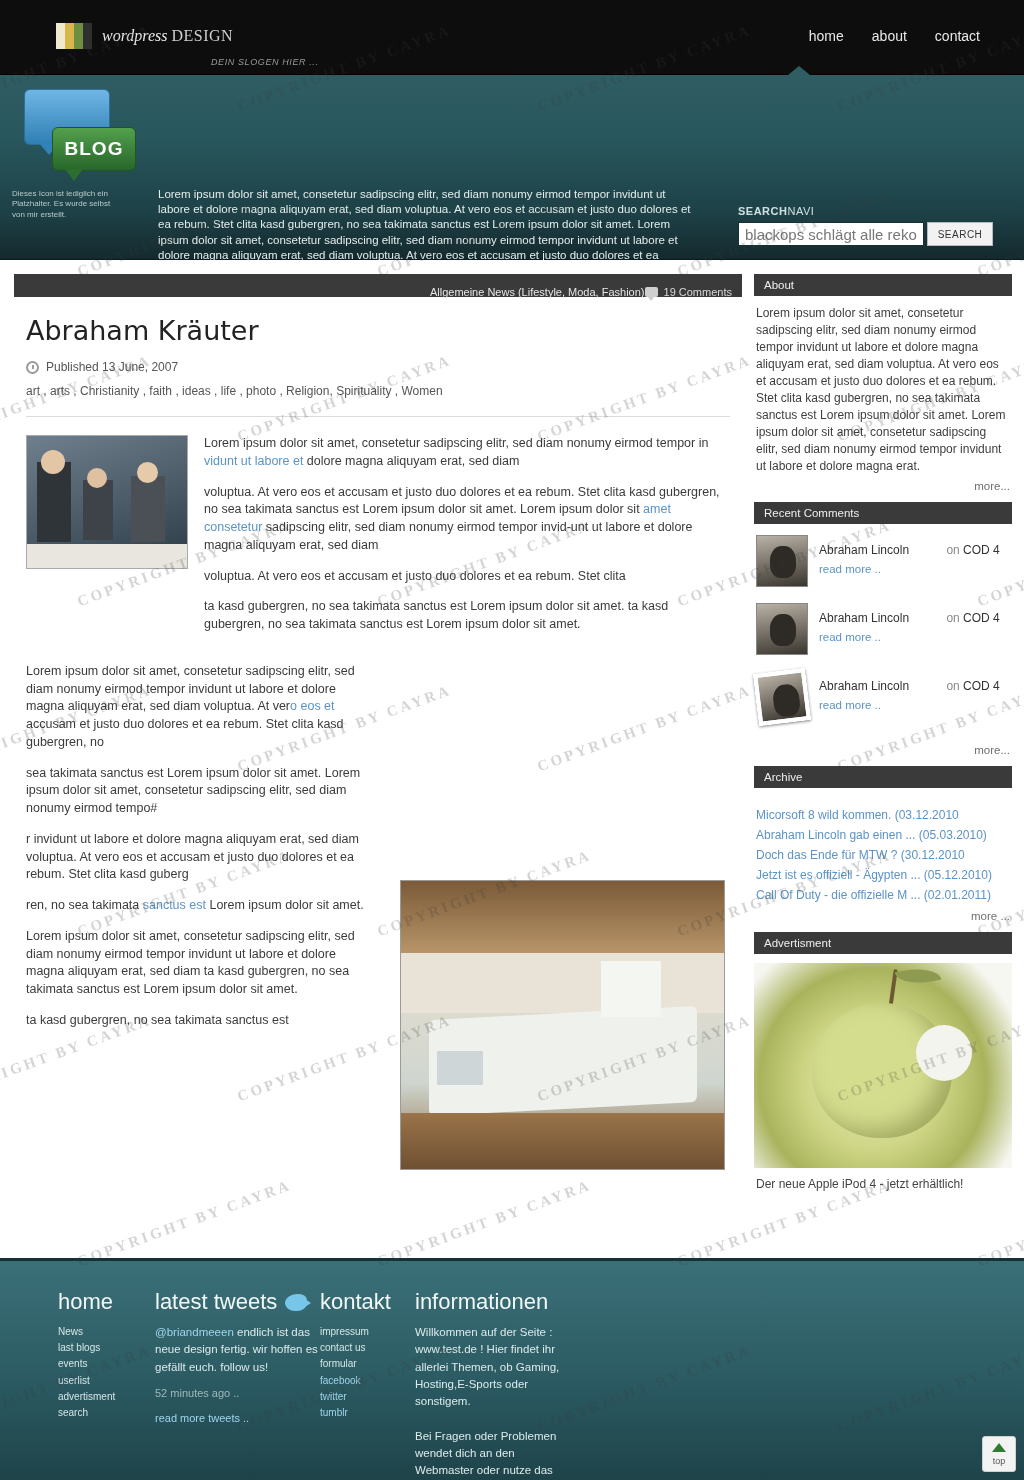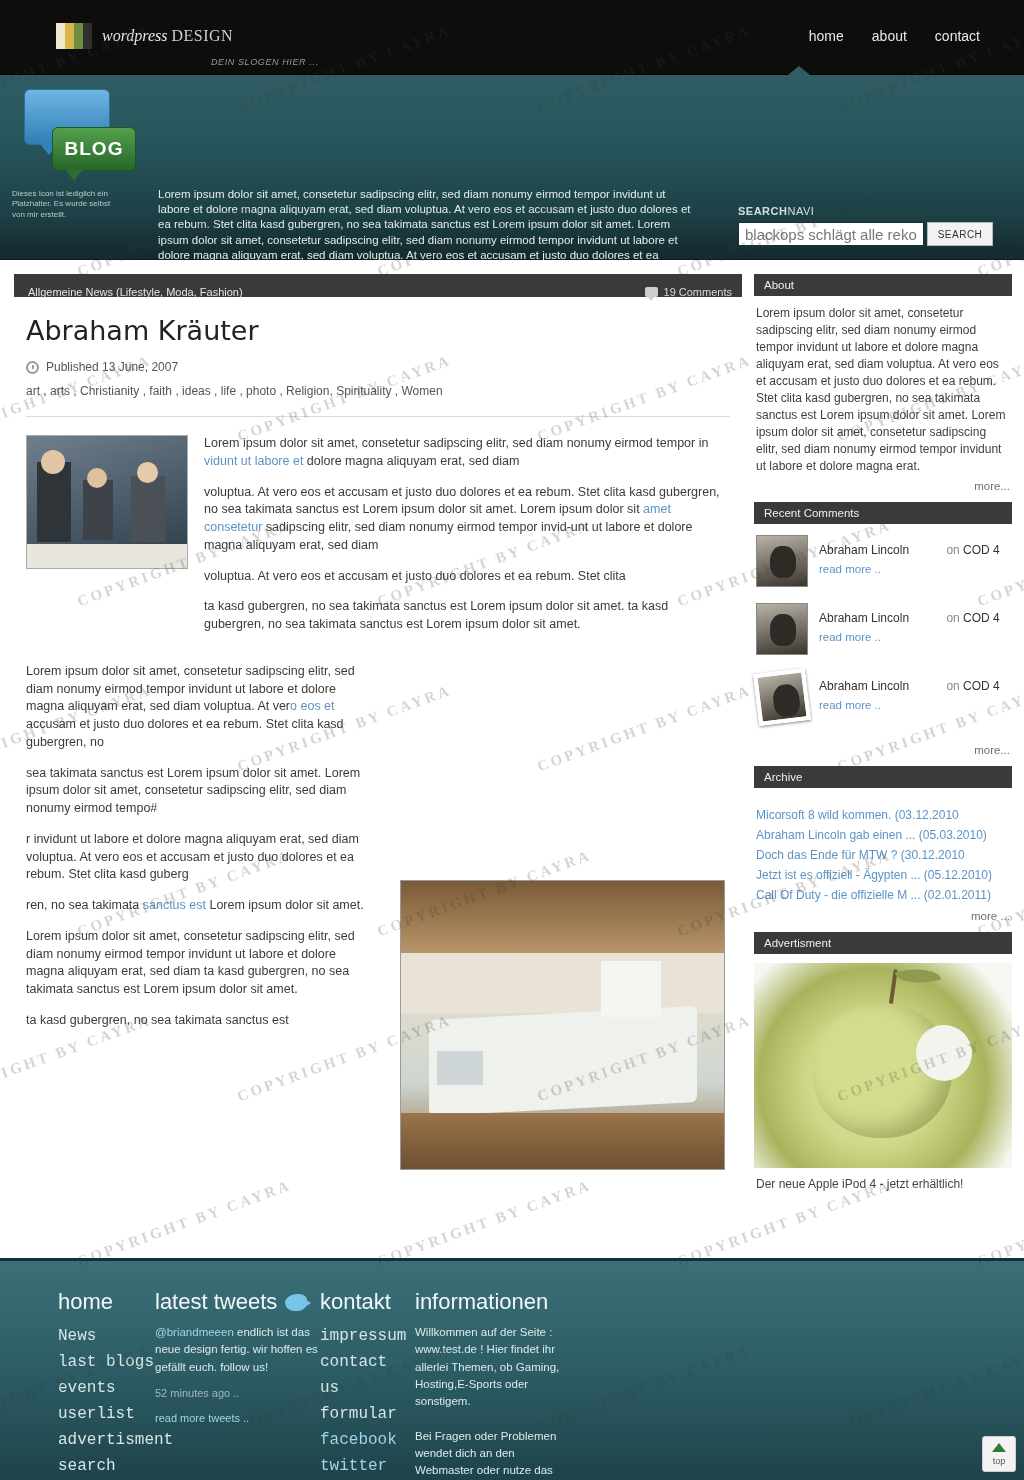--- a/index.html
+++ b/index.html
@@ -97,21 +97,21 @@
   }
 
   
   .body-wrap { position:relative; background:#fff; height:982px; }
   .content { position:absolute; left:14px; top:14px; width:728px; }
   .sidebar { position:absolute; left:754px; top:14px; width:258px; }
 
   
   .catbar {
     height:23px; background:#3a3a3a; color:#e6e6e6;
-    display:flex; align-items:center; justify-content:space-between;
+    display:flex; align-items:center; justify-content:flex-end;
     padding:12px 10px 0 14px; font-size:11px;
   }
   .comments-pill { display:flex; align-items:center; gap:6px; color:#d9d9d9; font-size:11px; }
   .comment-ico { width:13px; height:10px; background:#cfcfcf; border-radius:2px; position:relative; display:inline-block; }
   .comment-ico:after {
     content:""; position:absolute; left:2px; bottom:-4px;
     border-left:4px solid transparent; border-right:4px solid transparent; border-top:5px solid #cfcfcf;
   }
   .post-area { padding:18px 12px 0 12px; }
   h1.post-title {
@@ -204,21 +204,21 @@
   }
   .f-cols { position:absolute; left:58px; top:28px; display:flex; gap:0; }
   .f-col { width:97px; }
   .f-col.tweets { width:165px; }
   .f-col.kontakt { width:95px; }
   .f-col.info { width:150px; }
   .f-title { font-size:22px; color:#f2f7f7; margin-bottom:9px; font-weight:normal; }
   .f-title.with-bird { display:flex; align-items:center; gap:8px; }
   .bird { width:22px; height:17px; background:#77c6ea; border-radius:60% 40% 50% 50%; position:relative; display:inline-block; }
   .bird:after { content:""; position:absolute; right:-4px; top:5px; border-left:6px solid #77c6ea; border-top:4px solid transparent; border-bottom:4px solid transparent; }
-  .f-list a, .f-list span { display:block; font-size:16px; line-height:1.62; color:#d6e5e6; text-decoration:none;font-family:Liberation Mono, monospace; }
+  .f-list a, .f-list span { display:block; font-size:10px; line-height:1.62; color:#d6e5e6; text-decoration:none; }
   .f-body { font-size:11.5px; line-height:1.5; color:#dceaea; }
   .f-body a { color:#9fd4ea; text-decoration:none; }
   .f-muted { color:#9fb9bb; font-size:11px; margin-top:9px; display:block; }
   .follow { position:absolute; left:740px; top:28px; width:240px; }
   .follow-title { font-size:16px; font-style:italic; color:#eaf4f4; margin-bottom:11px; }
   .social { display:flex; gap:8px; }
   .soc { width:34px; height:34px; border-radius:5px; display:flex; align-items:center; justify-content:center;
          color:#fff; font-weight:bold; font-size:17px; font-family:"Liberation Serif", serif; }
   .f-brand { font-size:19px; margin-top:18px; color:#eef6f6; font-family:"Liberation Serif", serif; }
   .f-brand .i { font-style:italic; }

